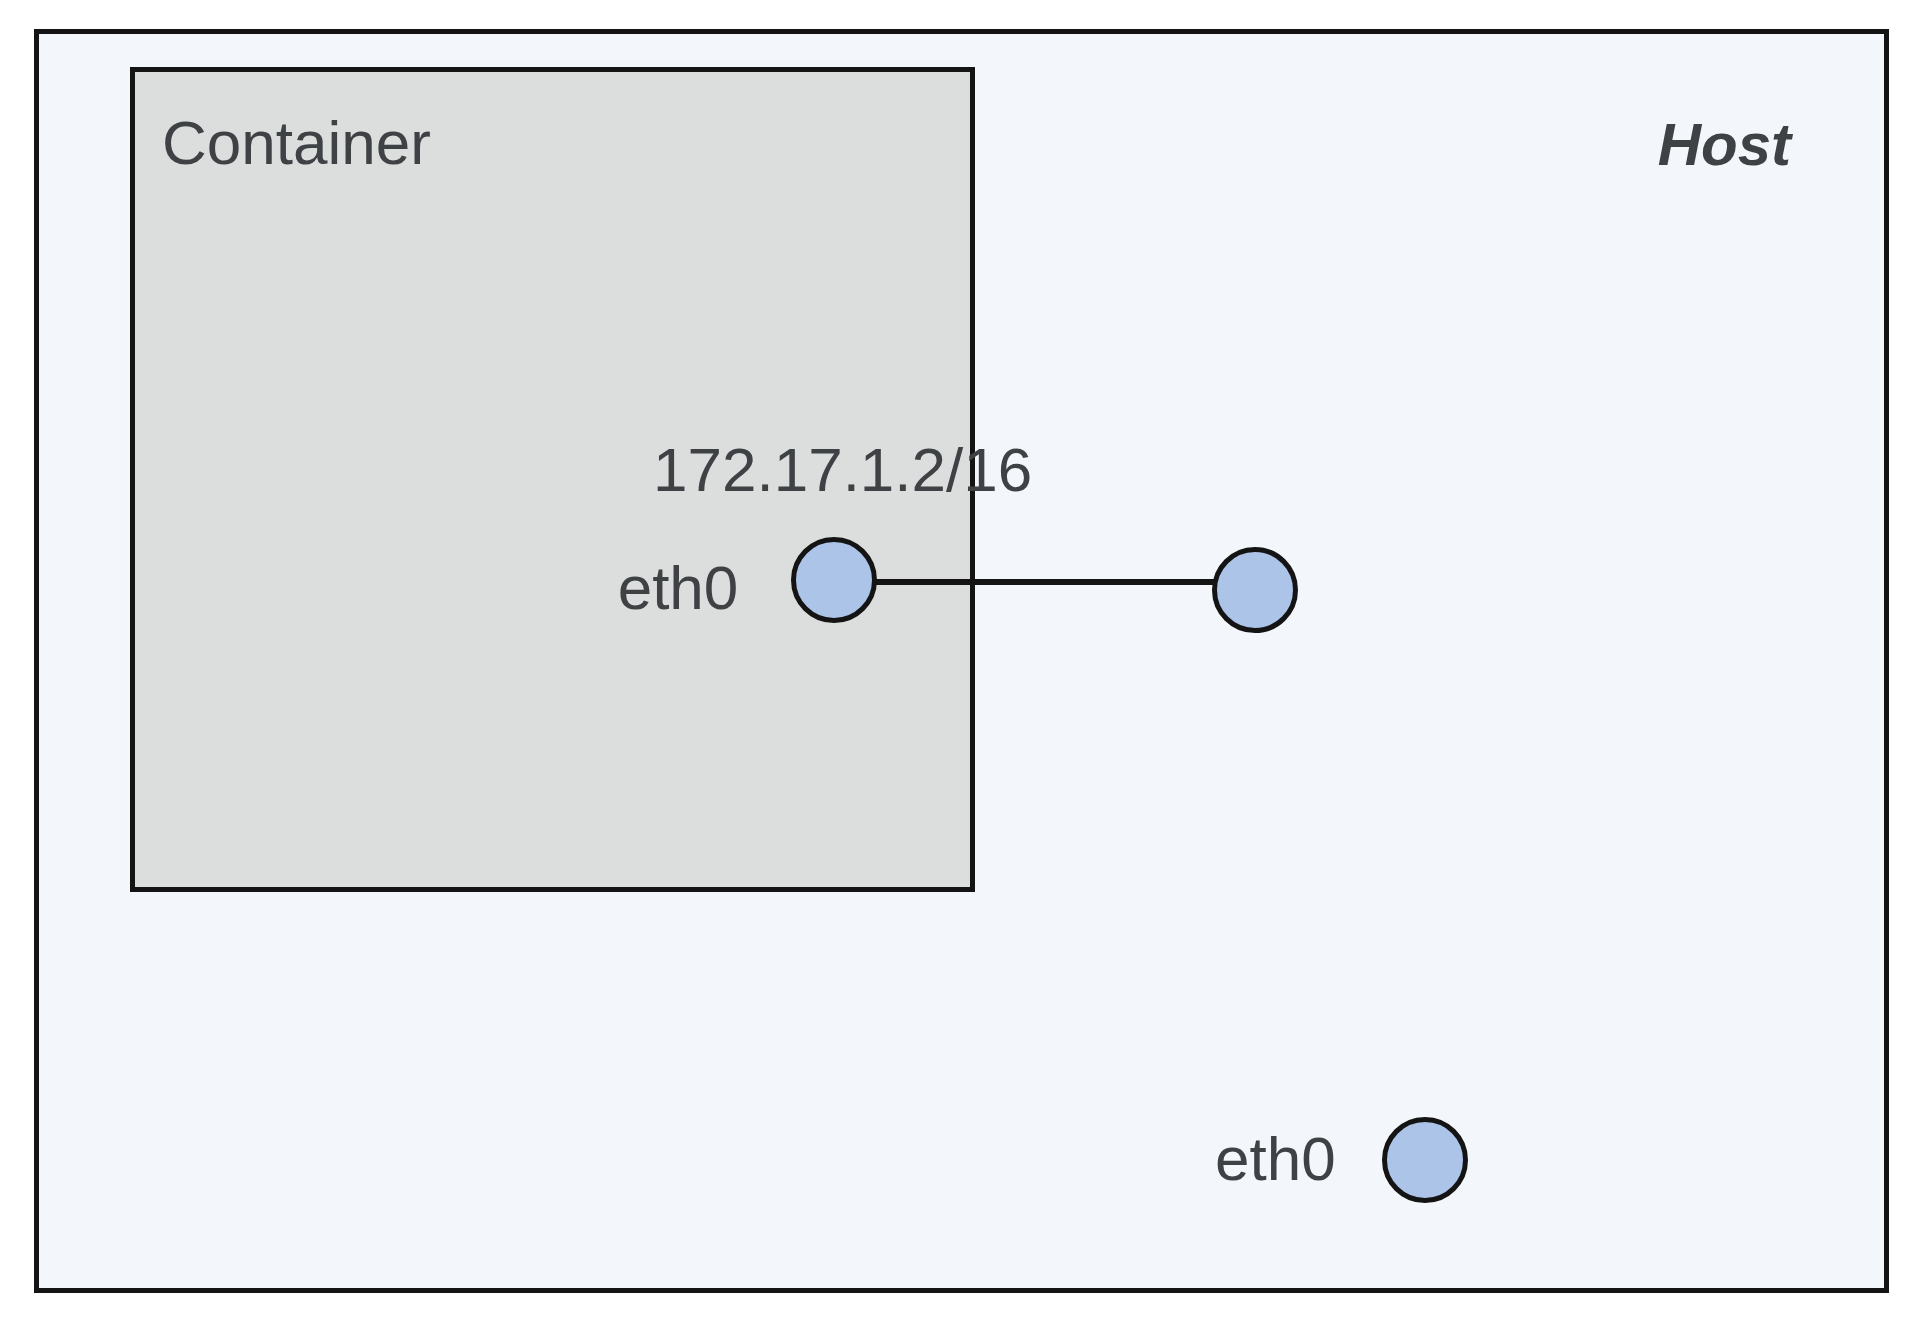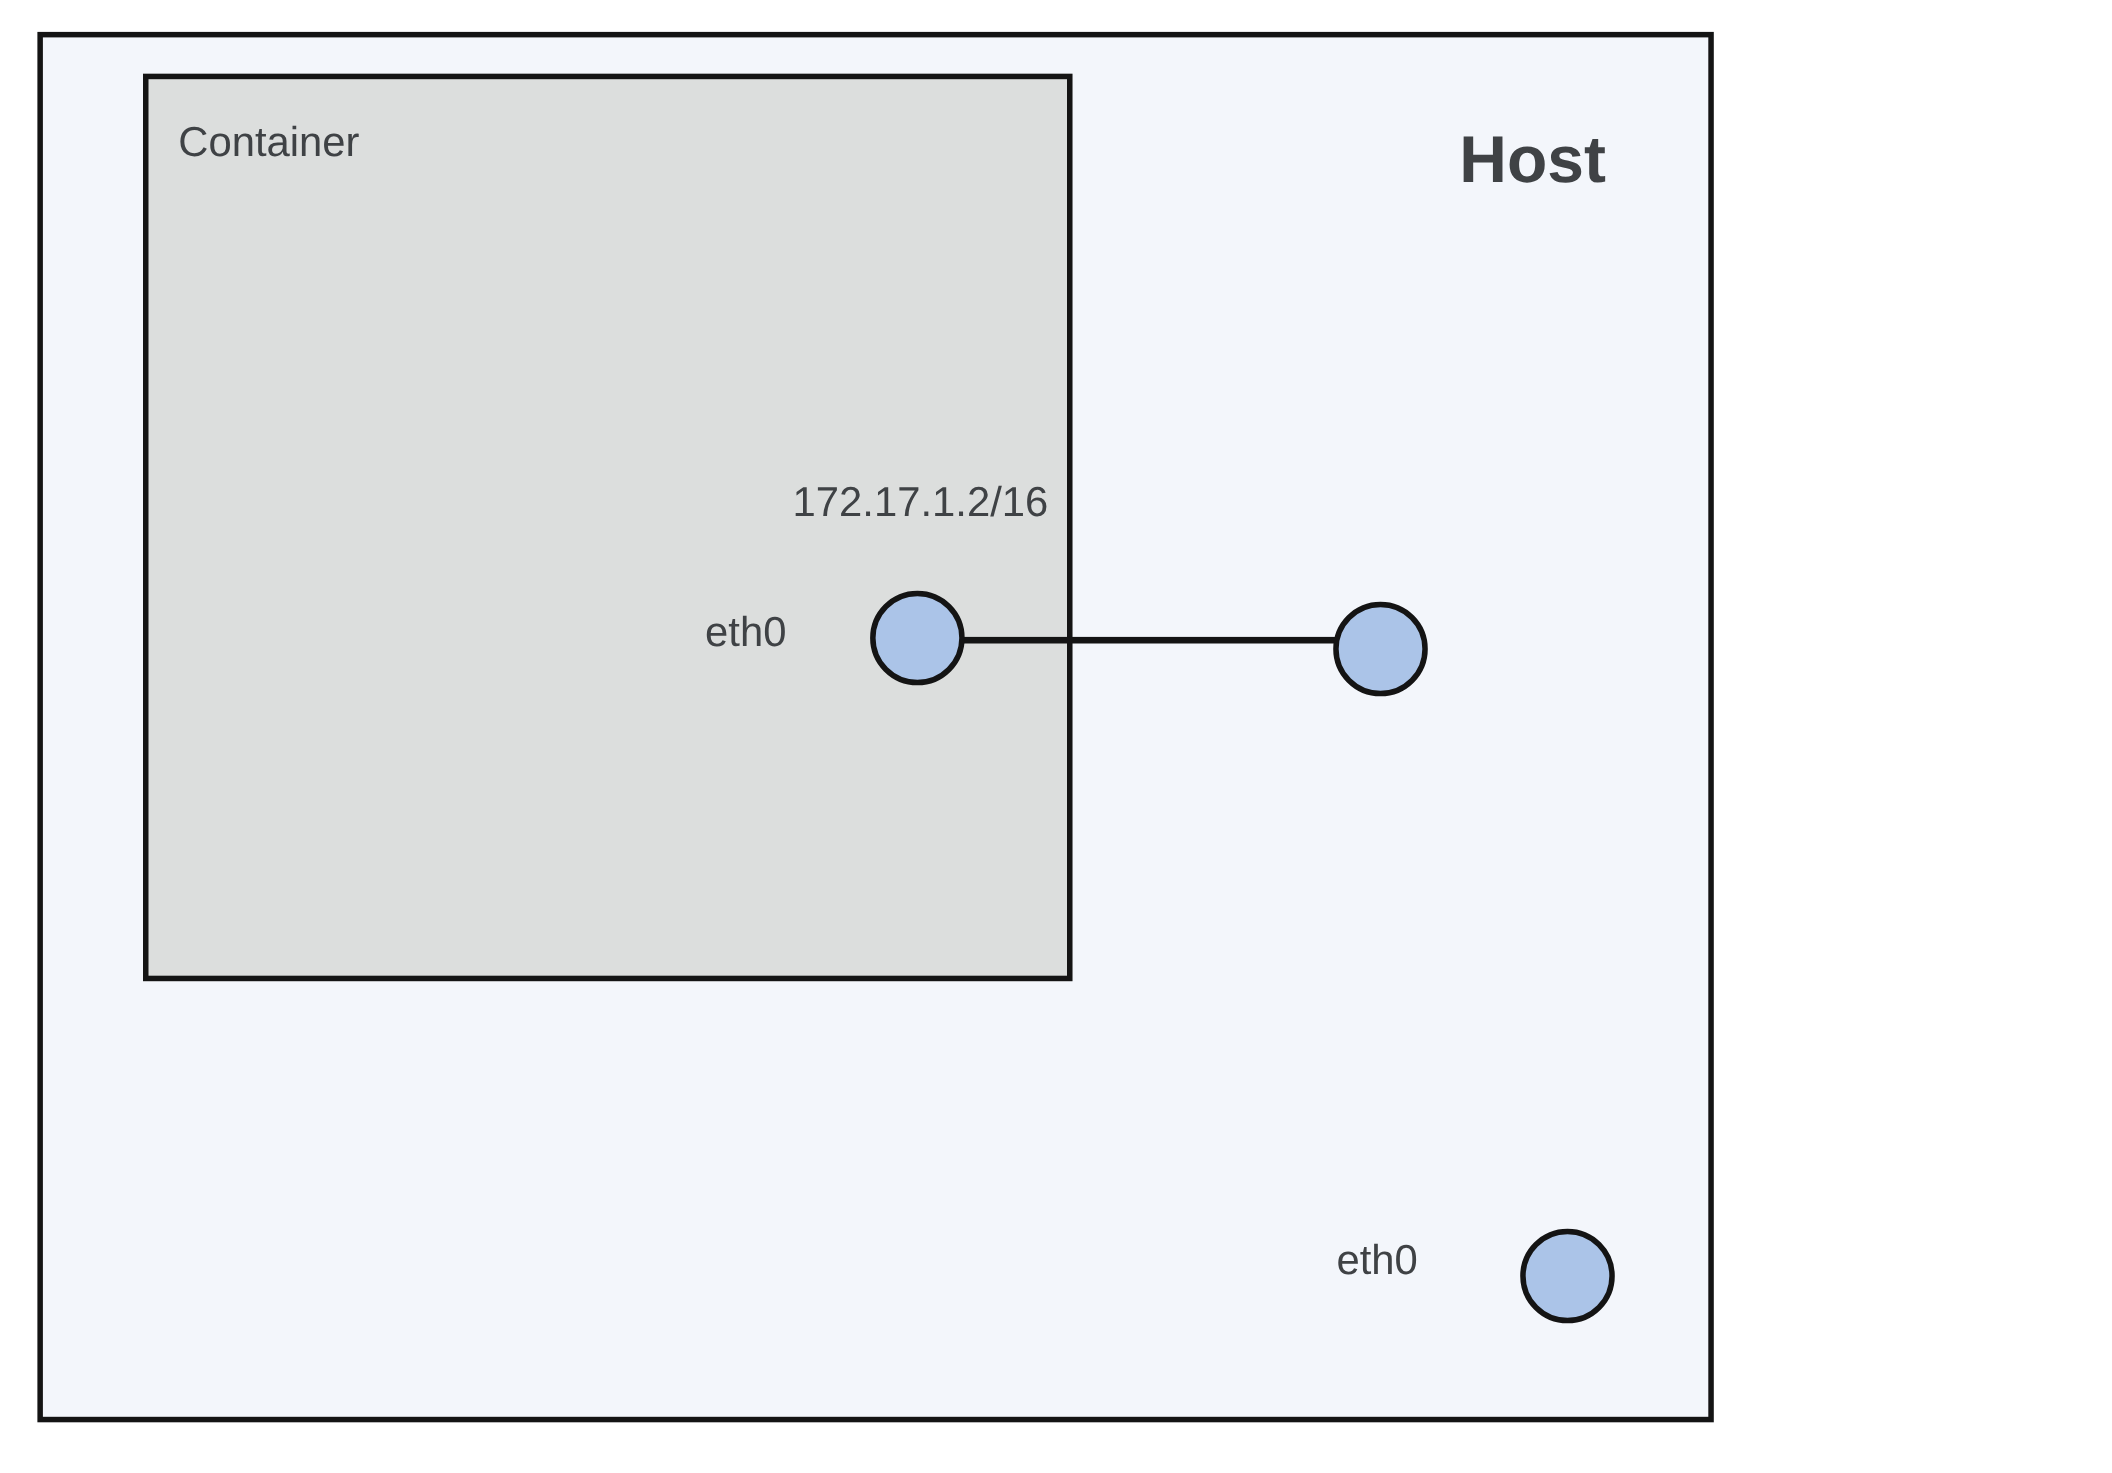--- a/index.html
+++ b/index.html
@@ -21,32 +21,33 @@
     height: 1339px;
     background: var(--page-bg);
     overflow: hidden;
   }
   .box {
     position: absolute;
     border: 5px solid var(--stroke);
   }
   .host-box {
     left: 34px; top: 29px;
-    width: 1524px; height: 1264px;
+    width: 1855px; height: 1264px;
     background: var(--host-bg);
+    font-style: italic;
   }
   .container-box {
     left: 130px; top: 67px;
     width: 845px; height: 825px;
     background: var(--container-bg);
   }
   .label {
     position: absolute;
     color: var(--text);
-    font-size: 38px;
+    font-size: 62px;
     line-height: 1.04;
     white-space: nowrap;
   }
   .host-label {
     top: 80px; right: 93px;
     font-size: 60px;
     font-weight: bold;
   }
   .container-label { left: 162px; top: 111px; }
   .ip-label {

